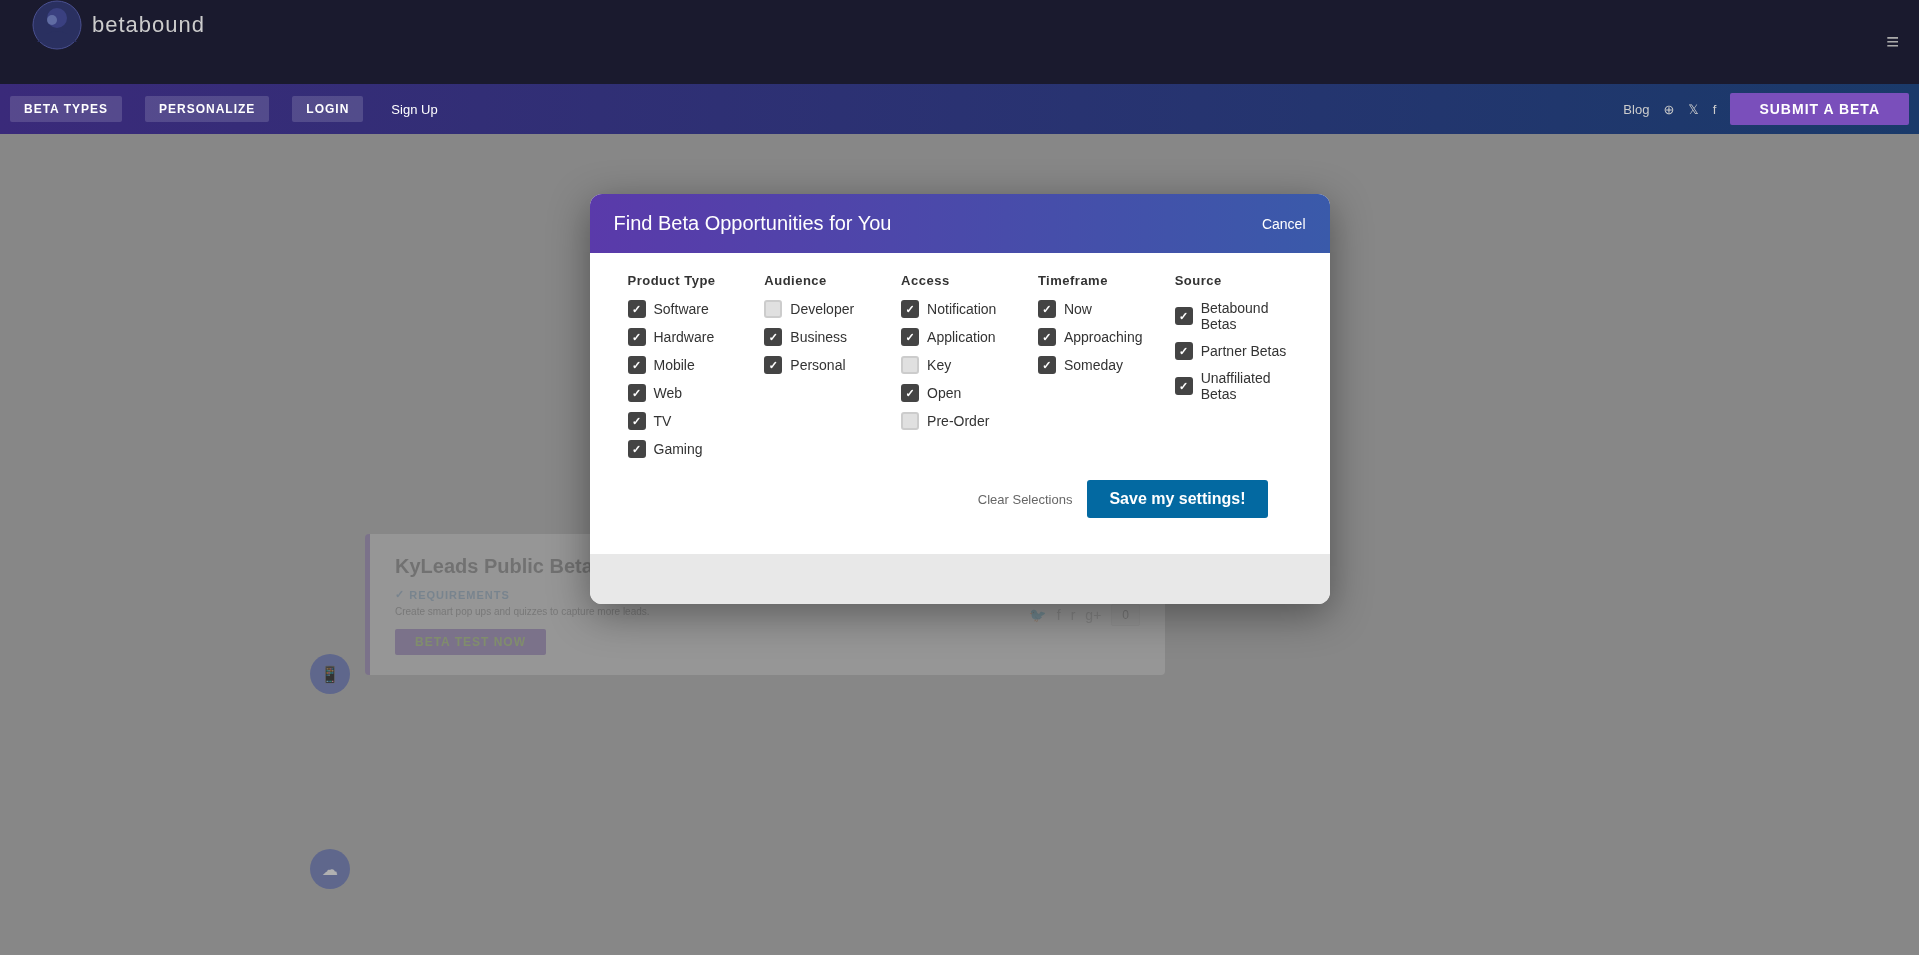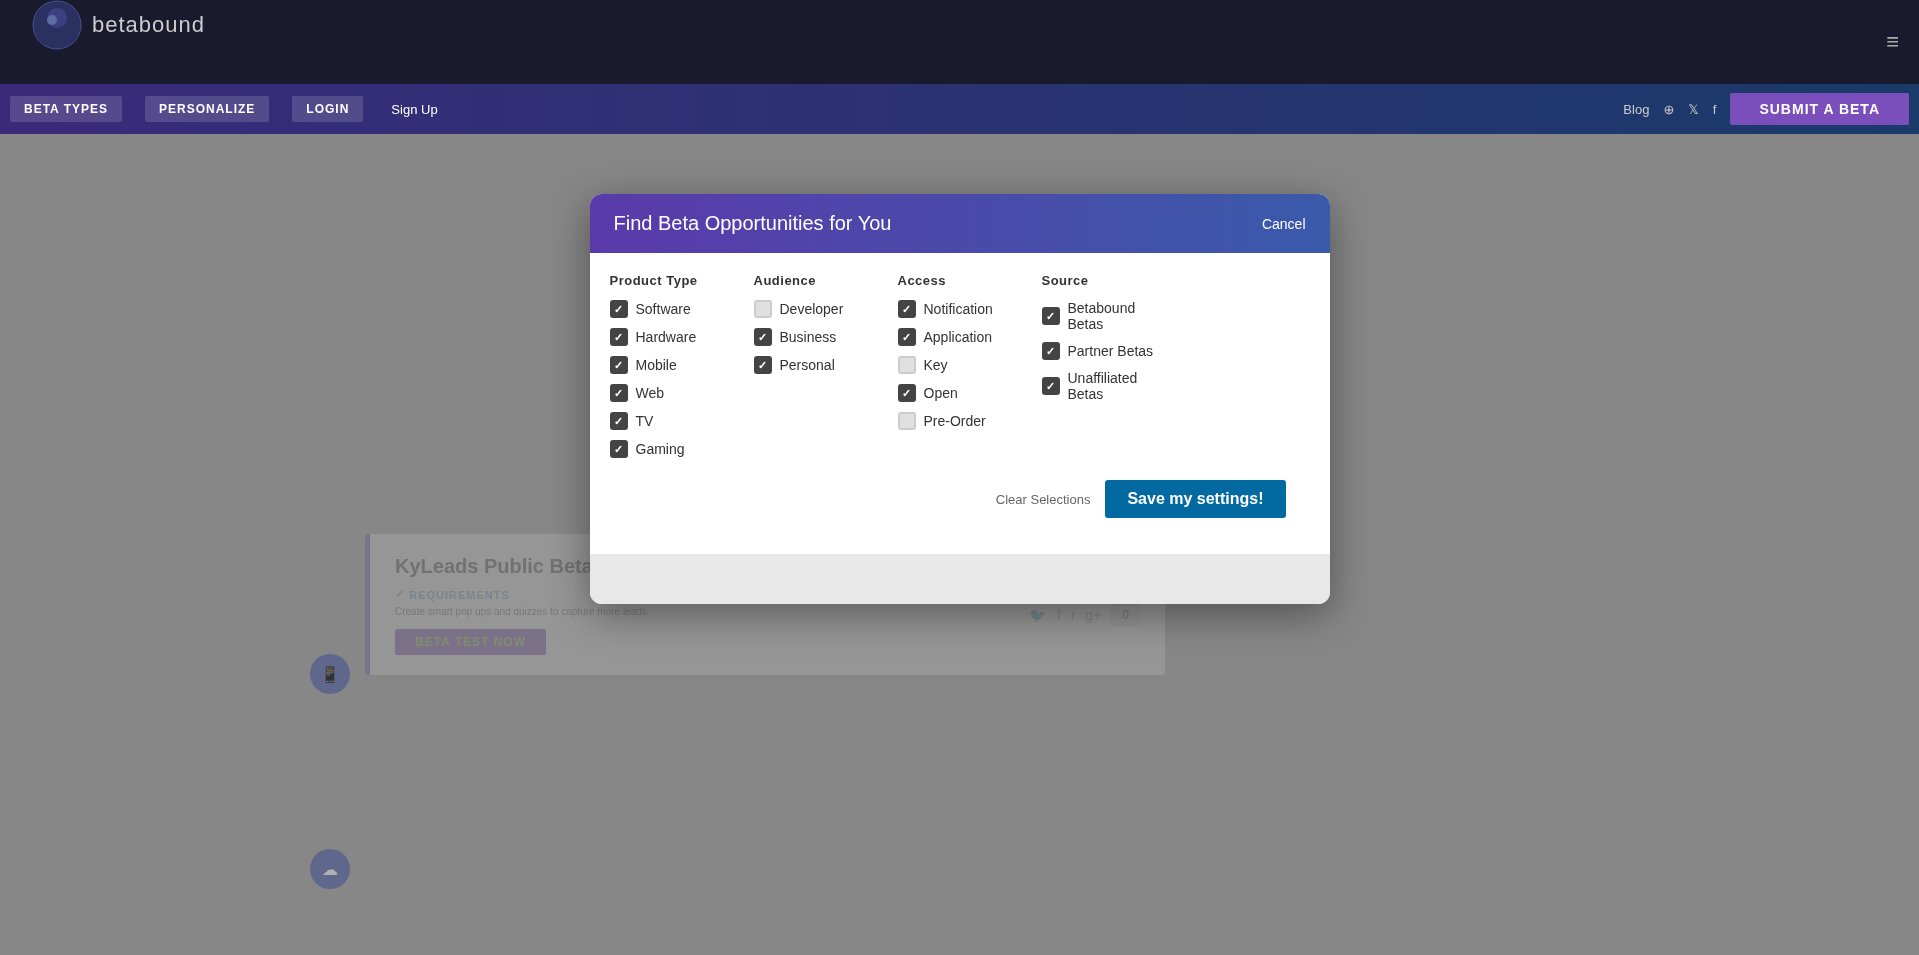--- a/index.html
+++ b/index.html
@@ -220,21 +220,21 @@
       font-weight: normal;
     }
     .modal-cancel {
       color: #fff;
       font-size: 14px;
       cursor: pointer;
       background: none;
       border: none;
     }
     .modal-body {
-      padding: 20px 20px;
+      padding: 20px 38px;
       background: #fff;
     }
     .filter-grid {
       display: grid;
       grid-template-columns: repeat(5, 1fr);
       gap: 20px;
     }
     .filter-col-header {
       font-size: 13px;
       font-weight: bold;
@@ -437,20 +437,35 @@
             <div class="filter-item">
               <span class="cb checked"></span>
               <label>Open</label>
             </div>
             <div class="filter-item">
               <span class="cb unchecked"></span>
               <label>Pre-Order</label>
             </div>
           </div>
 
+          <div>
+            <div class="filter-col-header">Timeframe</div>
+            <div class="filter-item">
+              <span class="cb checked"></span>
+              <label>Now</label>
+            </div>
+            <div class="filter-item">
+              <span class="cb checked"></span>
+              <label>Approaching</label>
+            </div>
+            <div class="filter-item">
+              <span class="cb checked"></span>
+              <label>Someday</label>
+            </div>
+          </div>
 
           <div>
             <div class="filter-col-header">Source</div>
             <div class="filter-item">
               <span class="cb checked"></span>
               <label>Betabound Betas</label>
             </div>
             <div class="filter-item">
               <span class="cb checked"></span>
               <label>Partner Betas</label>

